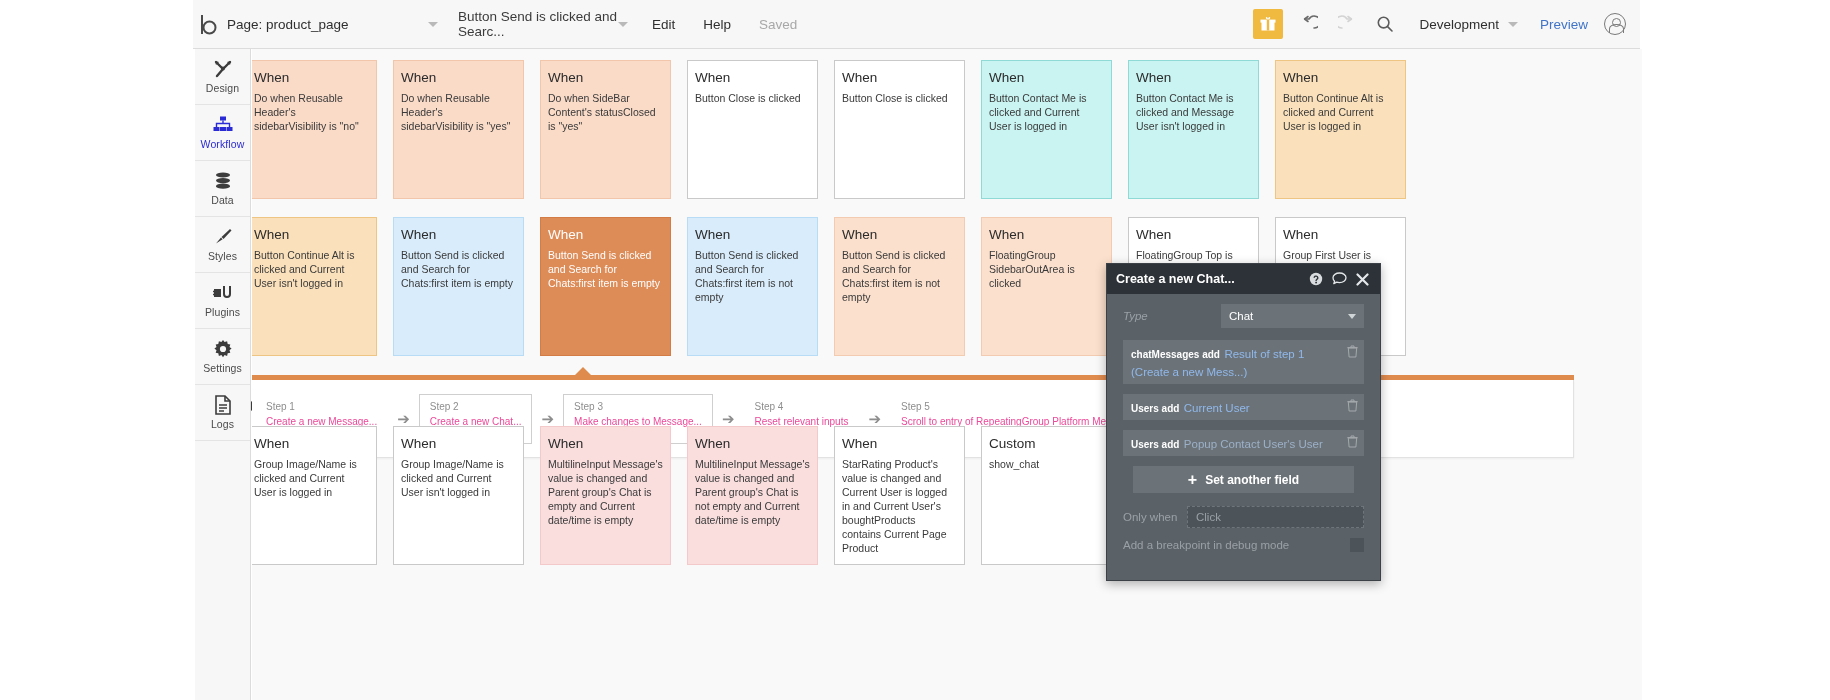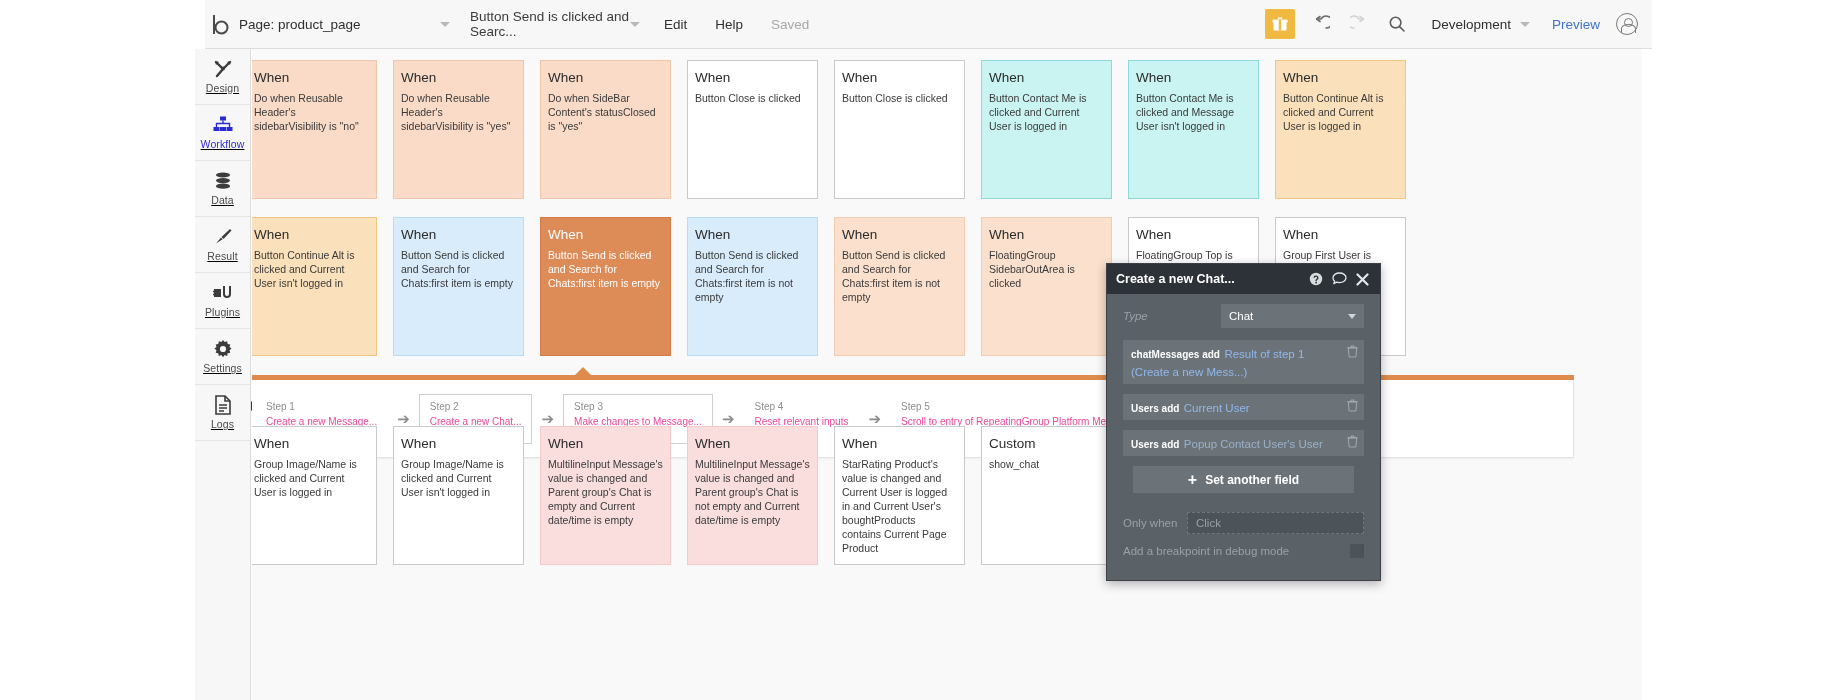--- a/index.html
+++ b/index.html
@@ -10,21 +10,21 @@
     overflow: hidden;
   }
   #app { position: relative; width: 1830px; height: 700px; background:#ffffff; }
 
   
   .rail-left  { position:absolute; left:0;  top:0; width:195px;  height:700px; background:#ffffff; }
   .rail-right { position:absolute; left:1642px; top:0; width:188px; height:700px; background:#ffffff; }
 
   
   .topbar {
-    position:absolute; left:205px; top:0; width:1447px; height:49px;
+    position:absolute; left:193px; top:0; width:1447px; height:49px;
     background:#f7f7f7; border-bottom:1px solid #dcdcdc;
     display:flex; align-items:center;
   }
   .logo-b {
     width:30px; height:49px; display:flex; align-items:center; justify-content:center;
     color:#3a3a3a; font-size:21px; font-family:"Liberation Serif", serif;
   }
   .logo-b svg { display:block; }
   .page-select {
     width:225px; height:49px; display:flex; align-items:center;
@@ -53,21 +53,21 @@
     border-right:5px solid transparent; border-top:5px solid #b9b9b9;
   }
   .preview-link { font-size:13.5px; color:#3f74c9; padding:0 16px; }
   .avatar-ic { width:22px; height:22px; border-radius:50%; border:1.6px solid #7a7a7a; position:relative; }
   .avatar-ic::before { content:""; position:absolute; left:50%; top:4px; margin-left:-3.5px; width:7px; height:7px; border-radius:50%; border:1.6px solid #7a7a7a; }
   .avatar-ic::after  { content:""; position:absolute; left:50%; bottom:1px; margin-left:-6.5px; width:13px; height:8px; border-radius:50% 50% 0 0; border:1.6px solid #7a7a7a; border-bottom:none; }
 
   
   .toolbar-left {
     position:absolute; left:195px; top:49px; width:56px; height:651px;
-    background:#f7f7f7; border-right:1px solid #dcdcdc;text-decoration:underline;
+    background:#f7f7f7; border-right:1px solid #dcdcdc;
   }
   .tool-item {
     height:56px; display:flex; flex-direction:column; align-items:center; justify-content:center;
     border-bottom:1px solid #e4e4e4; color:#4b4b4b; gap:3px; cursor:pointer;
   }
   .tool-item .tl { font-size:10.5px; letter-spacing:.1px; }
   .tool-item.active .tl { color:#2b2bd6; }
   .tool-ico { height:20px; display:flex; align-items:center; justify-content:center; }
   .tool-expander {
     position:absolute; right:-7px; top:352px; width:0; height:0;
@@ -150,21 +150,21 @@
   .field-row .fv.muted { color:#9bb0c9; }
   .field-row .trash {
     position:absolute; right:6px; top:4px; width:11px; height:13px; opacity:.55; cursor:pointer;
   }
   .set-another {
     margin:6px 10px 0 10px; height:27px; background:#6c7378;
     display:flex; align-items:center; justify-content:center; gap:8px;
     color:#ffffff; font-size:12px; font-weight:bold; cursor:pointer;
   }
   .plus-ic { font-size:16px; line-height:1; font-weight:bold; }
-  .popup-foot { position:absolute; left:0; bottom:0; width:100%; padding:0 16px 22px 16px; }
+  .popup-foot { position:absolute; left:0; bottom:0; width:100%; padding:0 16px 28px 16px; }
   .row-onlywhen { display:flex; align-items:center; margin-bottom:10px; }
   .row-onlywhen .lbl { color:#9aa1a6; font-size:11.5px; width:64px; }
   .onlywhen-in {
     flex:1; height:22px; background:#4c5359; border:1px dashed #6f767b;
     display:flex; align-items:center; padding:0 8px; color:#9aa1a6; font-size:11.5px; cursor:text;
   }
   .row-bp { display:flex; align-items:center; }
   .row-bp .lbl { color:#9aa1a6; font-size:11.5px; flex:1; }
   .bp-check { width:14px; height:14px; background:#4c5359; cursor:pointer; }
 </style>
@@ -270,21 +270,21 @@
       <span class="tl">Data</span>
     </div>
 
     <div class="tool-item">
       <span class="tool-ico">
         <svg width="20" height="20" viewBox="0 0 20 20">
             <path d="M17 2 L8.5 10 L10.5 12 L18.5 3.5 Z" fill="#3c3c3c"></path>
             <path d="M8 10.5 L3 16.5 L9.6 12.2 Z" fill="#3c3c3c"></path>
           </svg>
       </span>
-      <span class="tl">Result</span>
+      <span class="tl">Styles</span>
     </div>
 
     <div class="tool-item">
       <span class="tool-ico">
         <svg width="20" height="18" viewBox="0 0 20 18">
             <rect x="1" y="5" width="7" height="8" fill="#3c3c3c"></rect>
             <path d="M11 2 v8 a3 3 0 0 0 6 0 V2" stroke="#3c3c3c" stroke-width="2" fill="none"></path>
             <path d="M0 7.5 h2 M0 10.5 h2" stroke="#3c3c3c" stroke-width="1.6"></path>
           </svg>
       </span>

